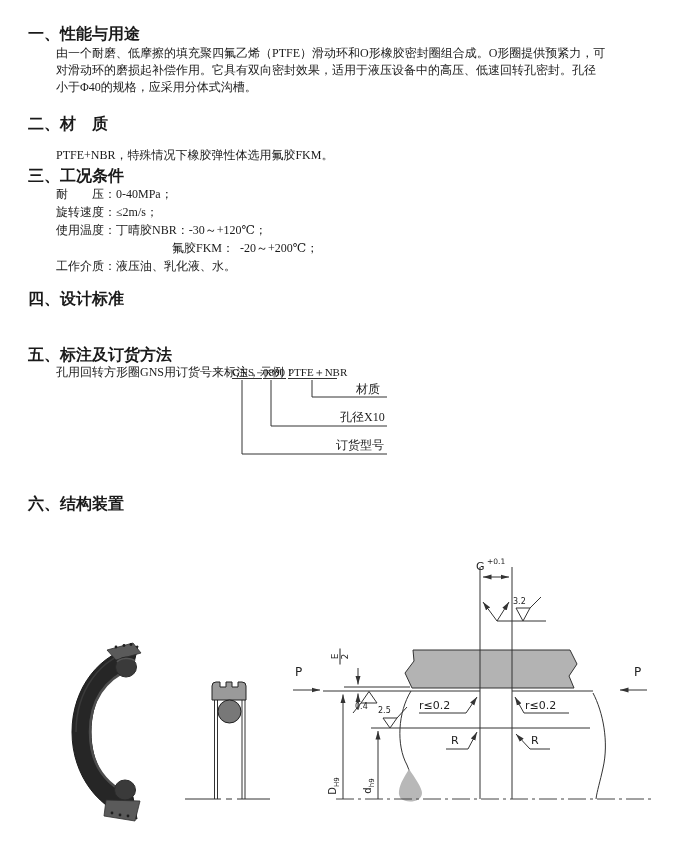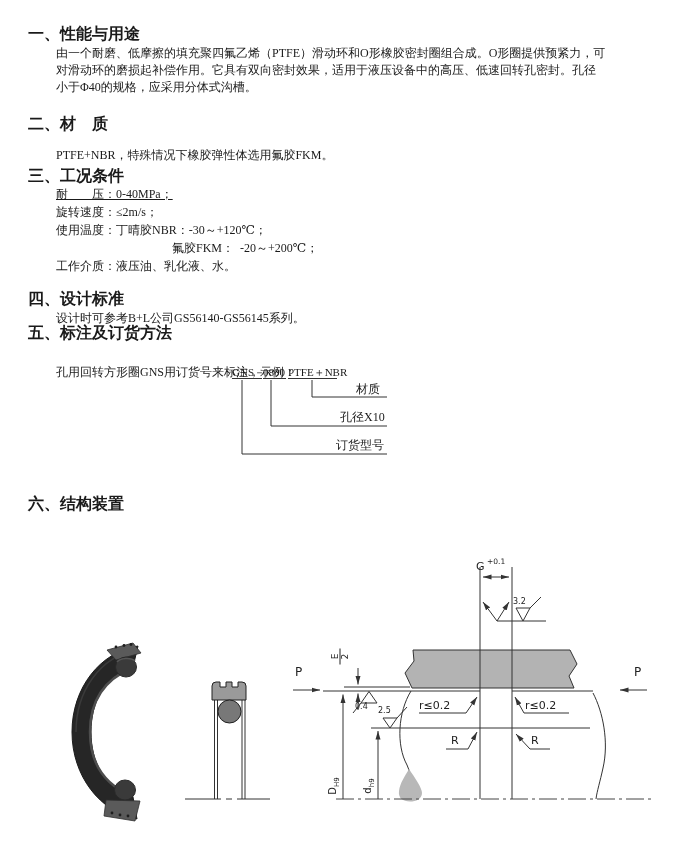--- a/index.html
+++ b/index.html
@@ -132,30 +132,29 @@
 
   <div class="t h" style="left:28px;top:27px;"><span>一、</span><span>性能与用途</span></div>
   <div class="t b" style="left:56px;top:47px;">由一个耐磨、低摩擦的填充聚四氟乙烯（PTFE）滑动环和O形橡胶密封圈组合成。O形圈提供预紧力，可</div>
   <div class="t b" style="left:56px;top:64px;">对滑动环的磨损起补偿作用。它具有双向密封效果，适用于液压设备中的高压、低速回转孔密封。孔径</div>
   <div class="t b" style="left:56px;top:81px;">小于Φ40的规格，应采用分体式沟槽。</div>
 
   <div class="t h" style="left:28px;top:117px;"><span>二、</span><span>材　质</span></div>
   <div class="t b" style="left:56px;top:136px;margin-top:13px;">PTFE+NBR，特殊情况下橡胶弹性体选用氟胶FKM。</div>
 
   <div class="t h" style="left:28px;top:169px;"><span>三、</span><span>工况条件</span></div>
-  <div class="t b" style="left:56px;top:188px;text-decoration:underline;">耐　　压：0-40MPa；</div>
+  <div class="t b" style="left:56px;top:188px;">耐　　压：0-40MPa；</div>
   <div class="t b" style="left:56px;top:206px;">旋转速度：≤2m/s；</div>
   <div class="t b" style="left:56px;top:224px;">使用温度：丁晴胶NBR：-30～+120℃；</div>
   <div class="t b" style="left:172px;top:242px;">氟胶FKM：  -20～+200℃；</div>
   <div class="t b" style="left:56px;top:260px;">工作介质：液压油、乳化液、水。</div>
 
   <div class="t h" style="left:28px;top:292px;"><span>四、</span><span>设计标准</span></div>
-  <div class="t b" style="left:56px;top:312px;">设计时可参考B+L公司GS56140-GS56145系列。</div>
 
-  <div class="t h" style="left:28px;top:326px;"><span>五、</span><span>标注及订货方法</span></div>
+  <div class="t h" style="left:28px;top:348px;"><span>五、</span><span>标注及订货方法</span></div>
   <div class="t b" style="left:56px;top:366px;">孔用回转方形圈GNS用订货号来标注，示例：</div>
   <span class="code" style="left:232px;top:366px;width:30px;">GNS－</span>
   <span class="code" style="left:263px;top:366px;width:23px;">0800</span>
   <span class="code" style="left:288px;top:366px;width:49px;">PTFE＋NBR</span>
   <div class="t b" style="left:352px;top:383px;width:32px;text-align:center;">材质</div>
   <div class="t b" style="left:340px;top:411px;width:44px;text-align:right;">孔径X10</div>
   <div class="t b" style="left:336px;top:439px;width:48px;text-align:left;">订货型号</div>
 
   <div class="t h" style="left:28px;top:497px;"><span>六、</span><span>结构装置</span></div>
 

